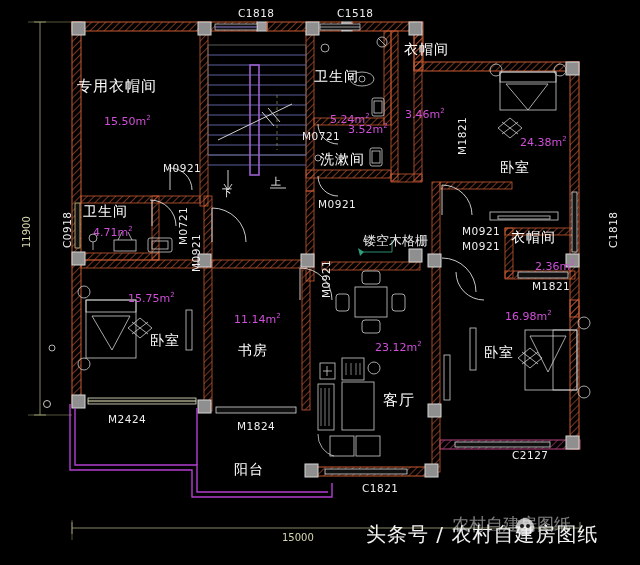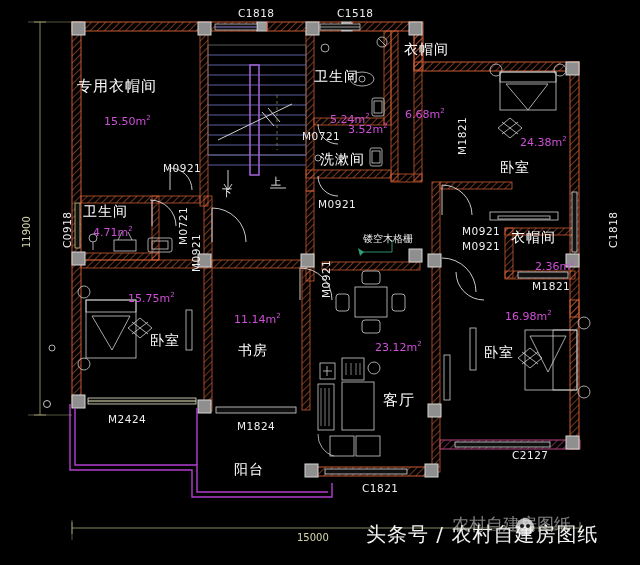--- a/index.html
+++ b/index.html
@@ -53,21 +53,21 @@
     color: #d8d8b0;
     font-size: 10px;
     font-family: "DejaVu Sans", "Liberation Sans", sans-serif;
   }
   .dim.vert {
     transform: rotate(-90deg);
     transform-origin: left top;
   }
   .note {
     color: #e8e8e8;
-    font-size: 10px;
+    font-size: 13px;
   }
   .arrow-txt { color:#ffffff; font-size: 10px; }
   #watermark {
     position: absolute;
     left: 366px; top: 521px;
     color: #f2f2f2;
     font-size: 20px;
     letter-spacing: 1px;
     font-family: "DejaVu Sans", "Liberation Sans", sans-serif;
     white-space: nowrap;
@@ -394,21 +394,21 @@
   <div class="lbl room-name big" style="left:383px; top:393px;">客厅</div>
   <div class="lbl area" style="left:375px; top:341px;"><span>23.12m</span><sup>2</sup></div>
 
   <div class="lbl room-name" style="left:314px; top:69px;">卫生间</div>
   <div class="lbl area" style="left:330px; top:89px;margin-top:24px;"><span>5.24m</span><sup>2</sup></div>
 
   <div class="lbl room-name" style="left:320px; top:152px;">洗漱间</div>
   <div class="lbl area" style="left:348px; top:123px;"><span>3.52m</span><sup>2</sup></div>
 
   <div class="lbl room-name" style="left:404px; top:42px;">衣帽间</div>
-  <div class="lbl area" style="left:405px; top:108px;"><span>6.68m</span><sup>2</sup></div>
+  <div class="lbl area" style="left:405px; top:108px;"><span>3.46m</span><sup>2</sup></div>
 
   <div class="lbl room-name" style="left:500px; top:160px;">卧室</div>
   <div class="lbl area" style="left:520px; top:136px;"><span>24.38m</span><sup>2</sup></div>
 
   <div class="lbl room-name" style="left:511px; top:230px;">衣帽间</div>
   <div class="lbl area" style="left:535px; top:260px;"><span>2.36m</span><sup>2</sup></div>
 
   <div class="lbl room-name" style="left:484px; top:345px;">卧室</div>
   <div class="lbl area" style="left:505px; top:310px;"><span>16.98m</span><sup>2</sup></div>
 
@@ -429,20 +429,20 @@
   <div class="lbl code" style="left:462px; top:241px;">M0921</div>
   <div class="lbl code" style="left:532px; top:281px;">M1821</div>
   <div class="lbl code vert" style="left:321px; top:298px;">M0921</div>
   <div class="lbl code" style="left:108px; top:414px;">M2424</div>
   <div class="lbl code" style="left:237px; top:421px;">M1824</div>
 
   <div class="lbl note" style="left:363px; top:234px;">镂空木格栅</div>
   <div class="lbl arrow-txt" style="left:222px; top:188px;">下</div>
   <div class="lbl arrow-txt" style="left:271px; top:177px;">上</div>
 
-  <div class="lbl dim" style="left:297px; top:533px;">15000</div>
+  <div class="lbl dim" style="left:282px; top:533px;">15000</div>
   <div class="lbl dim vert" style="left:22px; top:248px;">11900</div>
 
   <div id="watermark">头条号 / 农村自建房图纸</div>
   <div id="watermark2">农村自建房图纸</div>
   <div id="wmbadge"></div>
 
 </div>
 
 </body></html>

